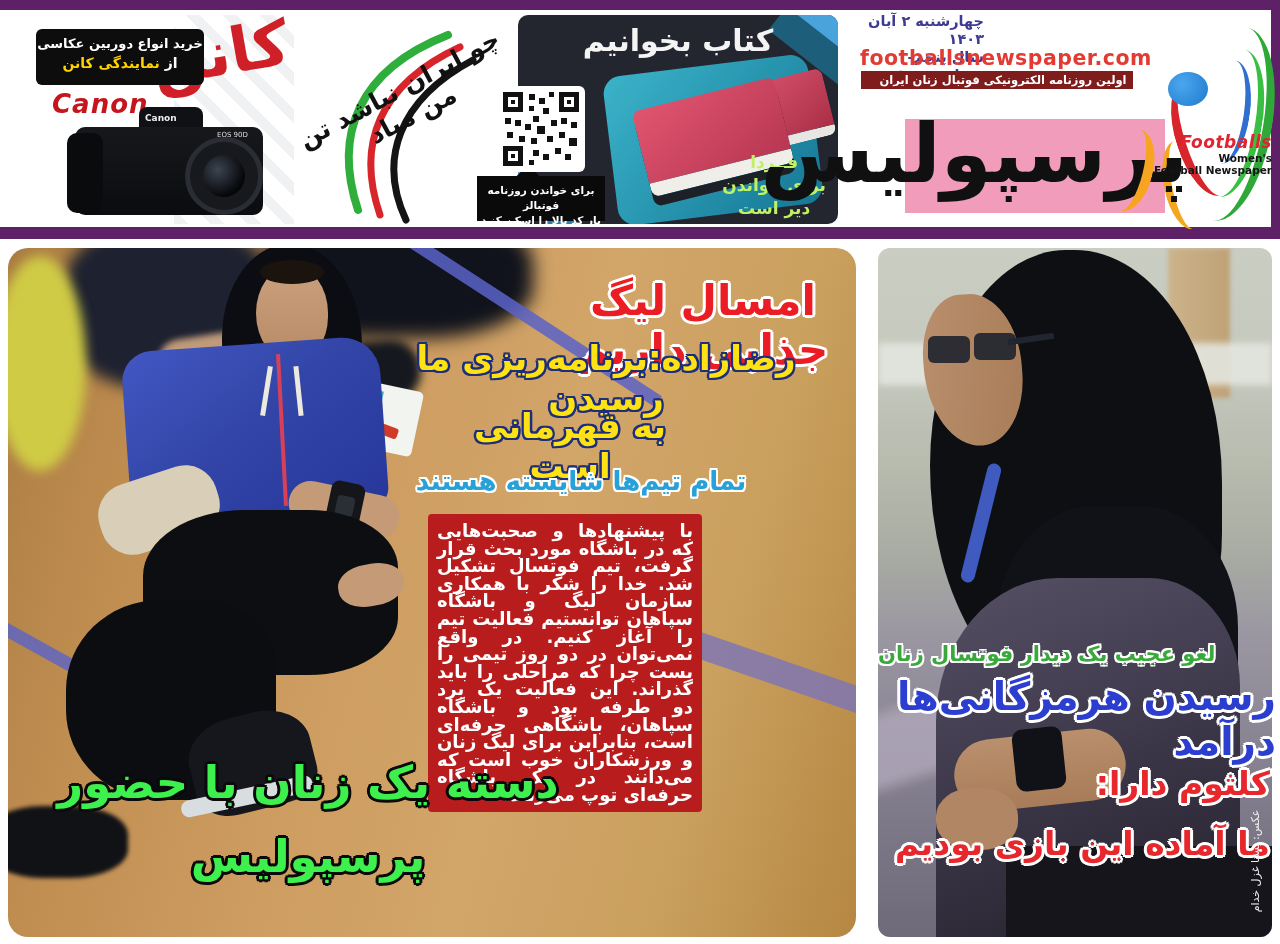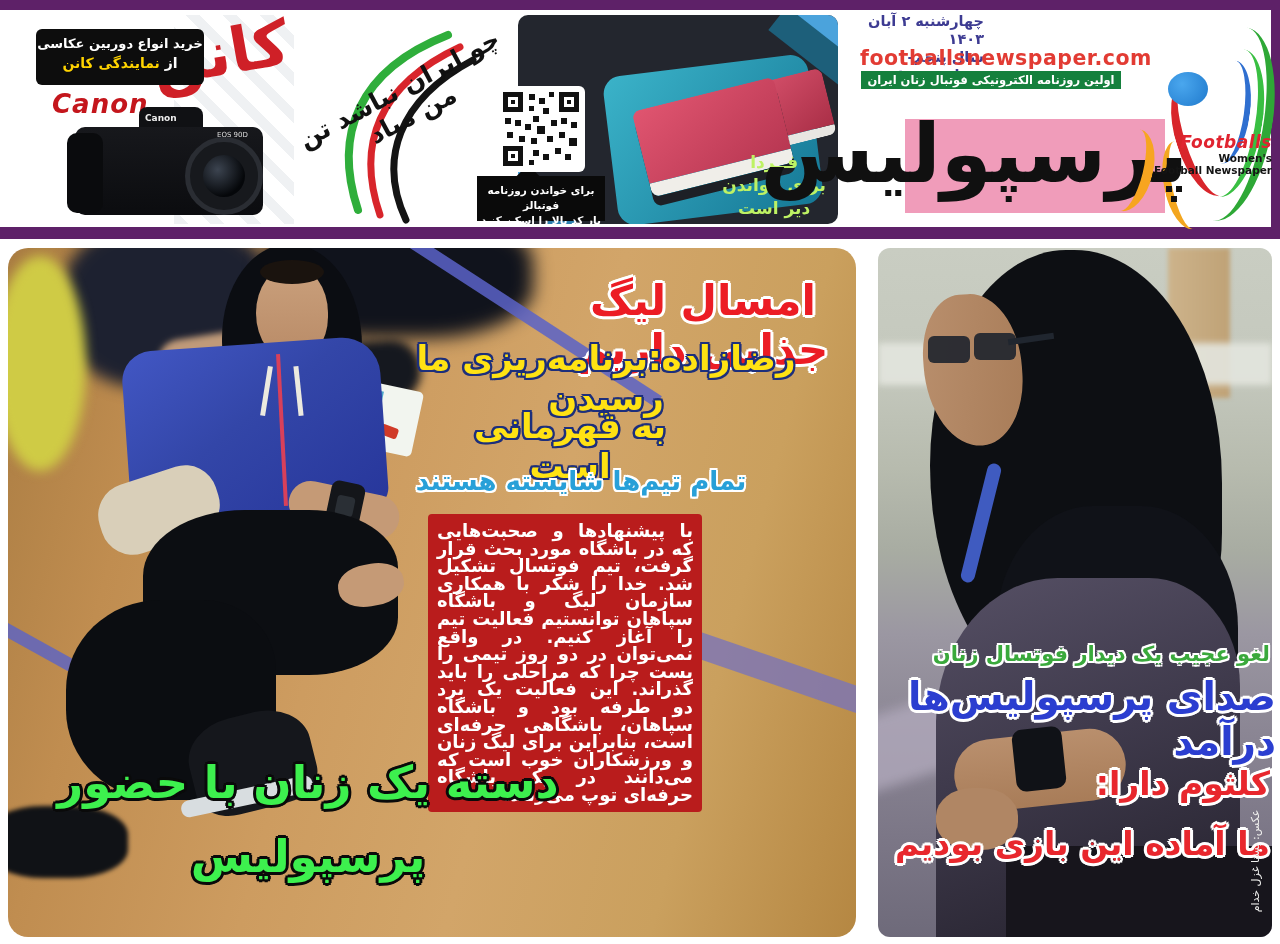--- a/index.html
+++ b/index.html
@@ -56,21 +56,21 @@
   #chev-bl2{left:8px;bottom:-14px;width:64px;height:22px;transform:rotate(-52deg);background:#2c7fae;}
   #book-title{left:0;top:8px;width:320px;text-align:center;font-size:30px;color:#f4f4f4;}
   #book-panel{left:92px;top:50px;width:206px;height:150px;background:linear-gradient(135deg,#3bb3c9,#157795);border-radius:18px;transform:rotate(-7deg);}
   .book{position:absolute;border-radius:8px;}
   #book-back{left:226px;top:62px;width:86px;height:58px;background:linear-gradient(150deg,#d9536e,#aa2f47);border-bottom:10px solid #e8e6e2;transform:rotate(-14deg);}
   #book-front{left:122px;top:78px;width:146px;height:74px;background:linear-gradient(150deg,#e05570,#b83752);border-bottom:14px solid #f0eee9;transform:rotate(-14deg);box-shadow:0 10px 0 #1d2026;}
   #book-slogan{right:12px;top:136px;text-align:center;color:#bef264;font-size:17px;line-height:23px;}
   
   #masthead-date{left:862px;top:12px;width:122px;color:#3d3b92;font-size:14.5px;line-height:18px;text-align:right;}
   #masthead-url{left:860px;top:46px;width:250px;color:#e23b33;font-size:20.5px;letter-spacing:.5px;}
-  #masthead-tagline{left:861px;top:71px;width:260px;height:18px;background:#15803d;color:#fff;font-size:11.5px;text-align:center;line-height:18px;}
+  #masthead-tagline{left:861px;top:71px;width:260px;height:18px;background:#7f1d1d;color:#fff;font-size:11.5px;text-align:center;line-height:18px;padding-left:12px;}
   #masthead-pink{left:905px;top:119px;width:260px;height:94px;background:#f09cba;}
   #masthead-title{left:856px;top:100px;width:332px;text-align:center;font-size:82px;line-height:108px;color:#101010;z-index:3;}
   #title-swoosh{left:1107px;top:128px;width:36px;height:84px;border-right:10px solid #f7a520;border-radius:50%;transform:rotate(14deg);z-index:4;}
   
   #logo{left:1166px;top:20px;width:106px;height:208px;}
   .arc{position:absolute;border-radius:50%;box-sizing:border-box;}
   #arc-g1{left:22px;top:6px;width:84px;height:196px;border-right:9px solid #2ea836;transform:rotate(10deg);}
   #arc-g2{left:34px;top:28px;width:62px;height:150px;border-right:7px solid #39bf42;transform:rotate(10deg);}
   #arc-blue{left:40px;top:40px;width:44px;height:104px;border-right:6px solid #2f6fd0;transform:rotate(8deg);}
   #arc-red{left:10px;top:58px;width:52px;height:120px;border-left:9px solid #d8252b;transform:rotate(-18deg);}
@@ -129,21 +129,21 @@
   .pr-watch{left:136px;top:480px;width:50px;height:62px;background:#101217;border-radius:10px;transform:rotate(-6deg);}
   .pr-hand{left:58px;top:540px;width:82px;height:62px;background:#b08songs;background:#b08664;border-radius:45%;}
   .pr-pants{left:128px;top:598px;width:266px;height:92px;background:#17151c;}
   
   #hl-red{left:552px;top:276px;width:302px;text-align:center;font-size:42px;color:#ec1c24;z-index:8;}
   #hl-yellow1{left:392px;top:338px;width:428px;text-align:center;font-size:34px;color:#ffe213;z-index:8;}
   #hl-yellow2{left:428px;top:406px;width:284px;text-align:center;font-size:34px;color:#ffe213;z-index:8;}
   #hl-cyan{left:405px;top:466px;width:352px;text-align:center;font-size:26px;color:#28a0d8;z-index:8;}
   #body-box{left:428px;top:514px;width:256px;background:#b91c1c;border-radius:4px;color:#fff;font-size:18px;line-height:17.6px;padding:8px 9px;text-align:justify;z-index:8;}
   #hl-green-bottom{left:2px;top:746px;width:612px;text-align:center;font-size:45px;line-height:74px;color:#3df04e;z-index:8;}
-  #r-kicker{left:878px;top:642px;width:392px;text-align:right;font-size:21px;color:#3aa93c;z-index:8;}
+  #r-kicker{left:878px;top:642px;width:392px;text-align:left;font-size:21px;color:#3aa93c;z-index:8;}
   #r-headline{left:852px;top:674px;width:424px;text-align:right;font-size:39px;color:#2b3ed0;z-index:8;}
   #r-attrib{left:998px;top:764px;width:272px;text-align:right;font-size:33px;color:#e8272d;z-index:8;}
   #r-quote{left:878px;top:824px;width:392px;text-align:right;font-size:33px;color:#e8272d;z-index:8;}
   #photo-credit{left:1175px;top:853px;width:164px;height:16px;transform:rotate(-90deg);color:#f0f0ee;font-size:11px;text-align:center;z-index:8;}
 </style>
 </head>
 <body>
 
 <div class="abs bar" id="bar-top"></div>
 <div class="abs bar" id="bar-mid"></div>
@@ -227,20 +227,21 @@
 <div class="abs b rtl" id="qr-caption">
   <div>برای خواندن روزنامه فوتبالز</div>
   <div>بار کد بالا را اسکن کنید</div>
 </div>
 
 <div class="abs" id="book-ad">
   <div class="chev" id="chev-tr1"></div>
   <div class="chev" id="chev-tr2"></div>
   <div class="chev" id="chev-bl1"></div>
   <div class="chev" id="chev-bl2"></div>
+  <div class="abs b rtl" id="book-title">کتاب بخوانیم</div>
   <div class="abs" id="book-panel"></div>
   <div class="book" id="book-back"></div>
   <div class="book" id="book-front"></div>
   <div class="abs b rtl" id="book-slogan">
     <div>فــردا</div>
     <div>برای خواندن</div>
     <div>دیر است</div>
   </div>
 </div>
 
@@ -319,16 +320,16 @@
 <div class="abs b rtl ow3" id="hl-red">امسال لیگ جذابی داریم</div>
 <div class="abs b rtl on" id="hl-yellow1">رضازاده:برنامه‌ریزی ما رسیدن</div>
 <div class="abs b rtl on" id="hl-yellow2">به قهرمانی است</div>
 <div class="abs b rtl ow" id="hl-cyan">تمام تیم‌ها شایسته هستند</div>
 <div class="abs b rtl" id="body-box">با پیشنهادها و صحبت‌هایی که در باشگاه مورد بحث قرار گرفت، تیم فوتسال تشکیل شد. خدا را شکر با همکاری سازمان لیگ و باشگاه سپاهان توانستیم فعالیت تیم را آغاز کنیم. در واقع نمی‌توان در دو روز تیمی را بست چرا که مراحلی را باید گذراند. این فعالیت یک برد دو طرفه بود و باشگاه سپاهان، باشگاهی حرفه‌ای است، بنابراین برای لیگ زنان و ورزشکاران خوب است که می‌دانند در یک باشگاه حرفه‌ای توپ می‌زنند.</div>
 <div class="abs b rtl ob" id="hl-green-bottom">
   <div>دسته یک زنان با حضور پرسپولیس</div>
 </div>
 
 <div class="abs b rtl ow" id="r-kicker">لغو عجیب یک دیدار فوتسال زنان</div>
-<div class="abs b rtl ow3" id="r-headline">صدای پرسپولیس‌ها درآمد</div>
+<div class="abs b rtl ow3" id="r-headline">رسیدن هرمزگانی‌ها درآمد</div>
 <div class="abs b rtl ow3" id="r-attrib">کلثوم دارا:</div>
 <div class="abs b rtl ow3" id="r-quote">ما آماده این بازی بودیم</div>
 <div class="abs rtl" id="photo-credit">عکس: یسنا غزل خدام</div>
 
 </body></html>

